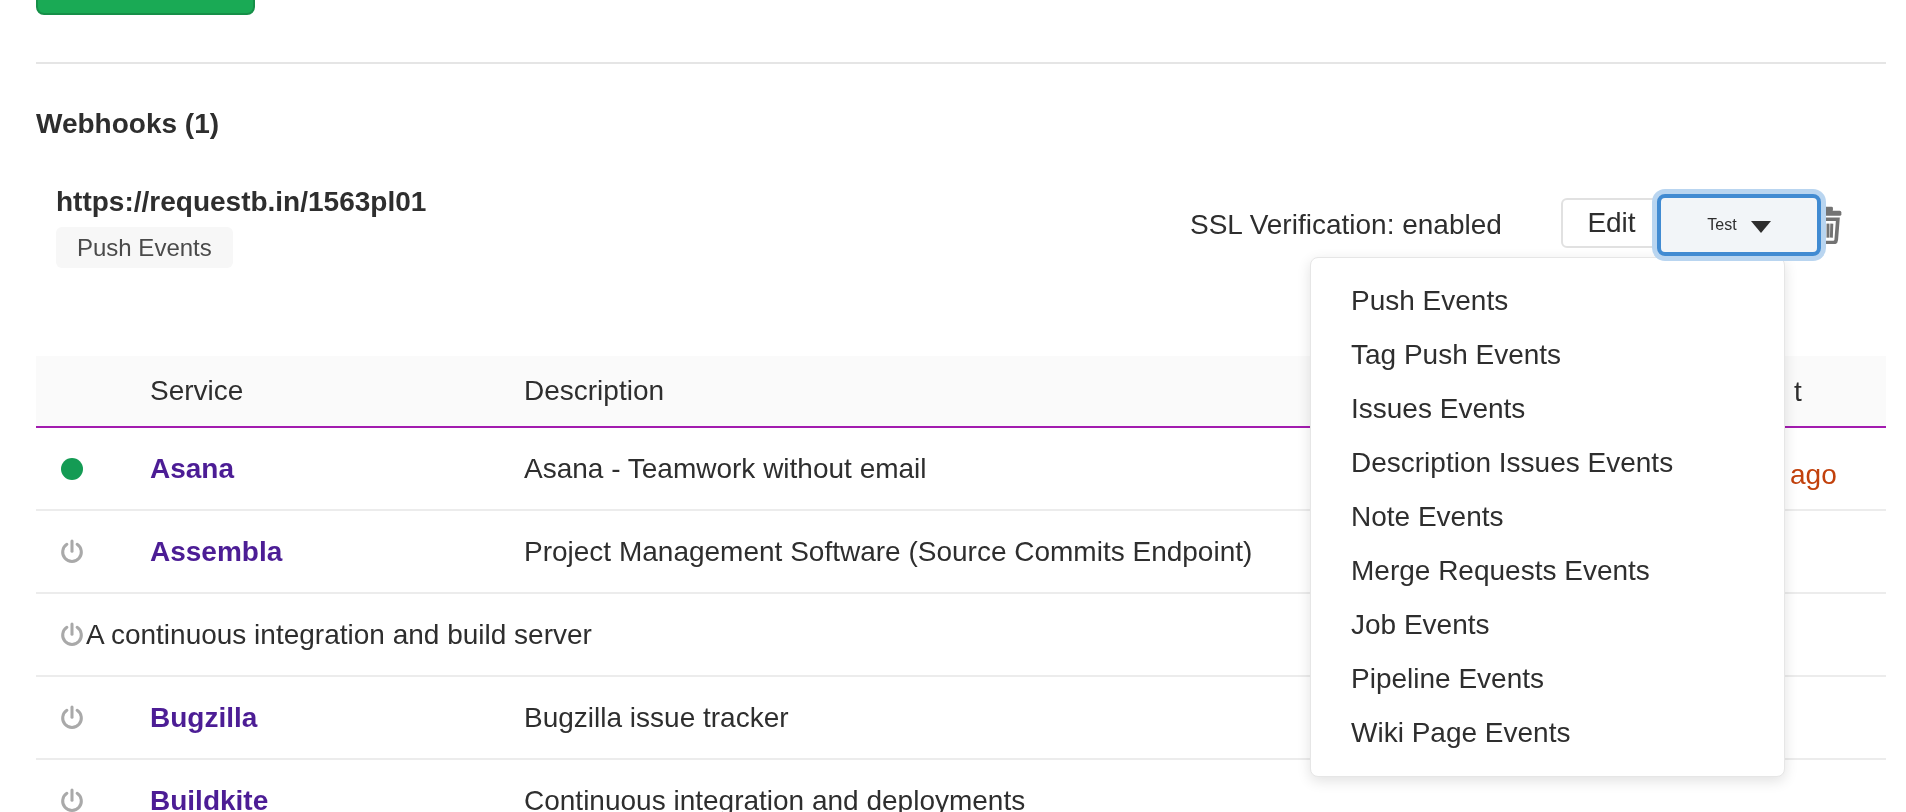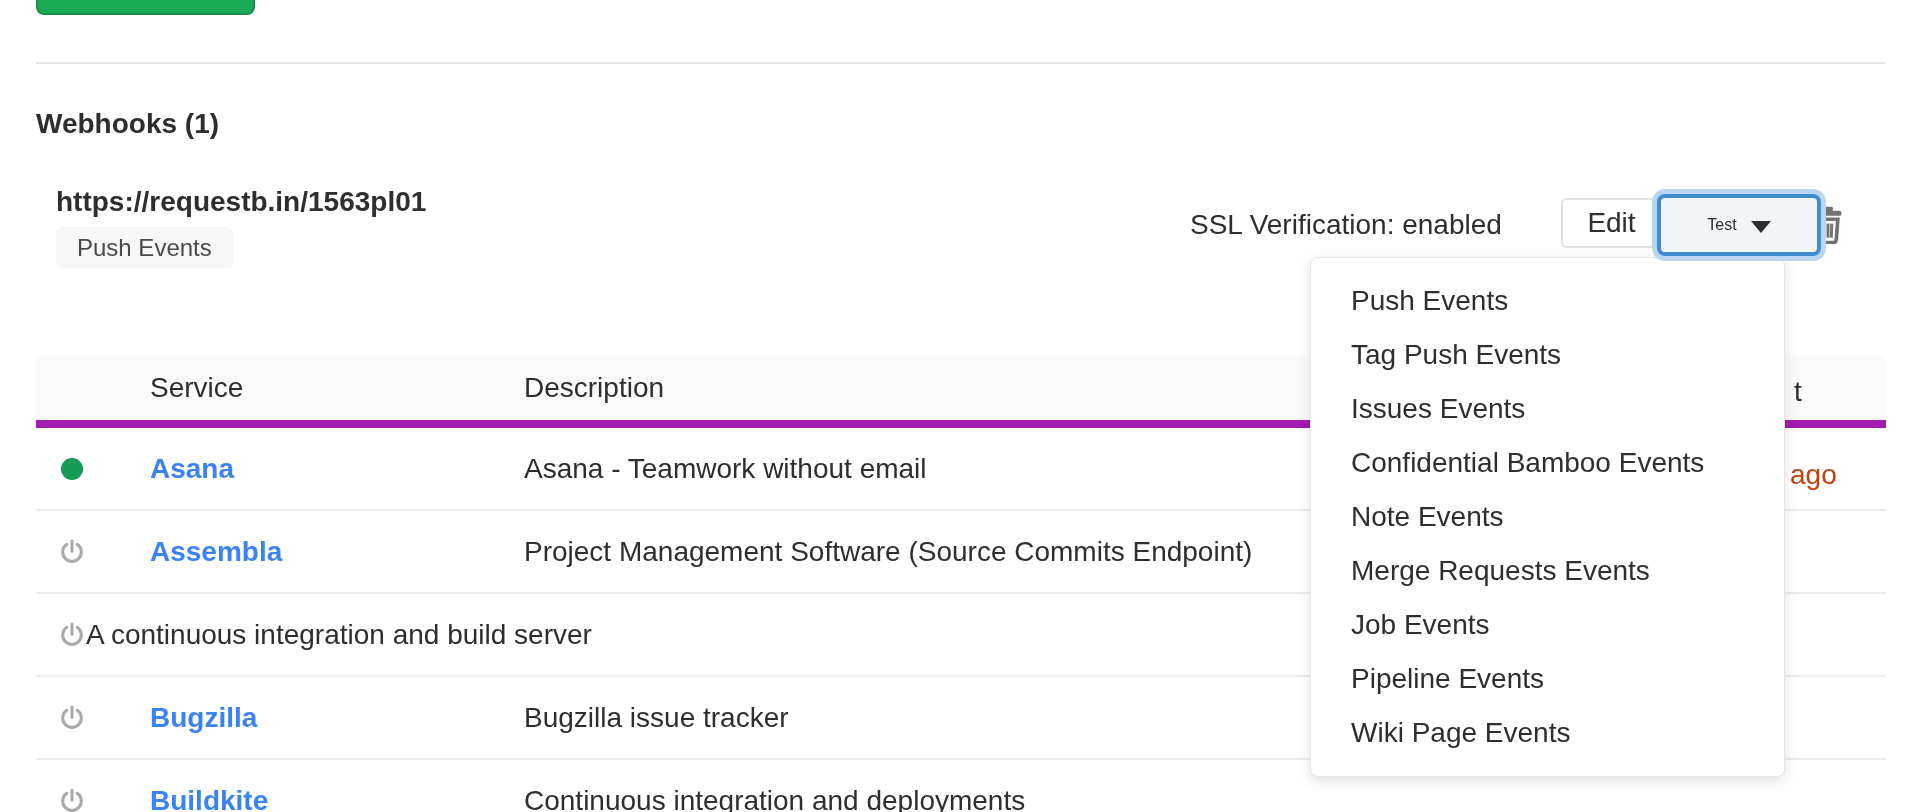--- a/index.html
+++ b/index.html
@@ -50,32 +50,32 @@
     box-shadow: 0 4px 14px rgba(0,0,0,0.12); padding: 16px 0;
   }
   .dropdown-item {
     height: 54px; line-height: 54px; padding-left: 40px; font-size: 28px; color: #2e2e2e;
     cursor: pointer; white-space: nowrap;
   }
 
   
   .table-head {
     position: absolute; left: 28px; right: 28px; top: 356px; height: 72px;
-    background: #fafafa; border-bottom: 8px solid #a21caf;
+    background: #fafafa; border-bottom: 2px solid #a21caf;
     display: flex; align-items: center; font-size: 28px; color: #2e2e2e;
   }
   .th-service { margin-left: 114px; width: 374px; }
   .th-desc { }
   .th-fragment { position: absolute; left: 1758px; top: 20px; }
 
   .rows { position: absolute; left: 28px; right: 28px; top: 428px; }
   .trow { height: 83px; border-bottom: 2px solid #ececec; display: flex; align-items: center; }
   .cell-icon { width: 28px; margin-left: 22px; display: flex; align-items: center; justify-content: center; }
   .cell-service { margin-left: 64px; width: 374px; font-size: 28px; font-weight: 700; }
-  .cell-service a, .service-link { color: #3b82f6; text-decoration: none; cursor: pointer; }
+  .cell-service a, .service-link { color: #4c1d95; text-decoration: none; cursor: pointer; }
   .cell-desc { font-size: 28px; color: #2e2e2e; }
   .status-dot { width: 22px; height: 22px; border-radius: 50%; background: #149b54; }
   .cell-fragment { position: absolute; left: 1754px; top: 31px; font-size: 28px; color: #c2410c; }
   .trow-rel { position: relative; }
 </style>
 </head>
 <body>
 
 <div class="stage">
 
@@ -167,21 +167,21 @@
       <div class="cell-service"><span class="service-link">Buildkite</span></div>
       <div class="cell-desc">Continuous integration and deployments</div>
     </div>
 
   </div>
 
   <div class="dropdown">
     <div class="dropdown-item">Push Events</div>
     <div class="dropdown-item">Tag Push Events</div>
     <div class="dropdown-item">Issues Events</div>
-    <div class="dropdown-item">Confidential Bamboo Events</div>
+    <div class="dropdown-item">Description Issues Events</div>
     <div class="dropdown-item">Note Events</div>
     <div class="dropdown-item">Merge Requests Events</div>
     <div class="dropdown-item">Job Events</div>
     <div class="dropdown-item">Pipeline Events</div>
     <div class="dropdown-item">Wiki Page Events</div>
   </div>
 
 </div>
 
 </body></html>

